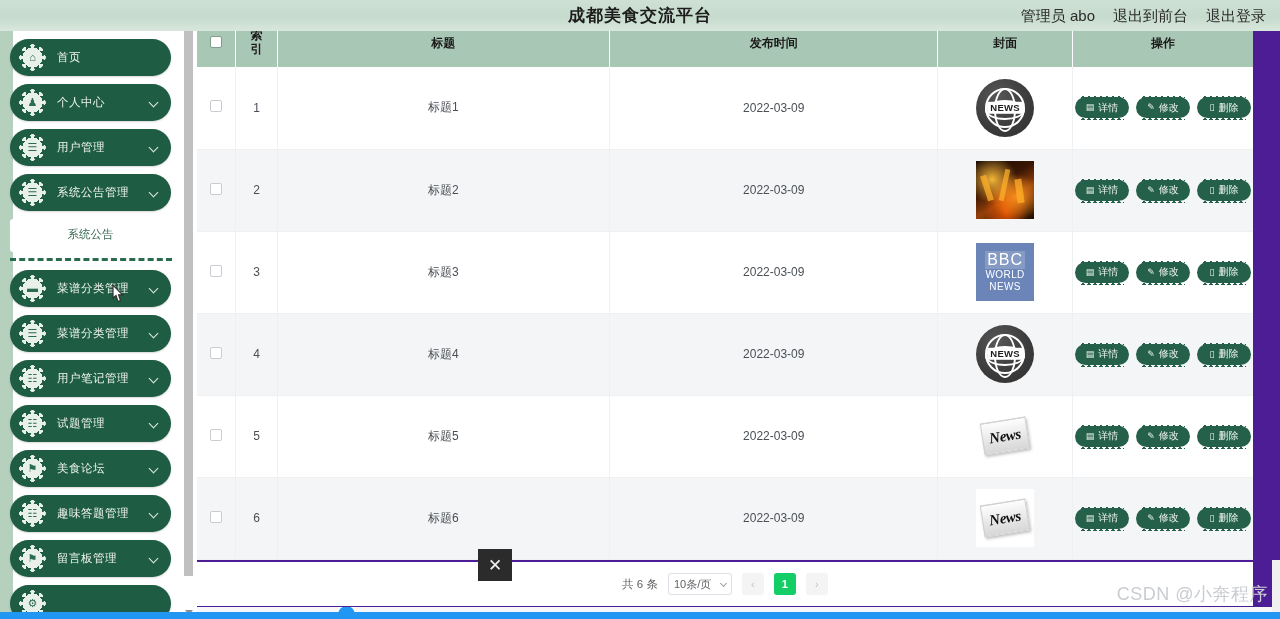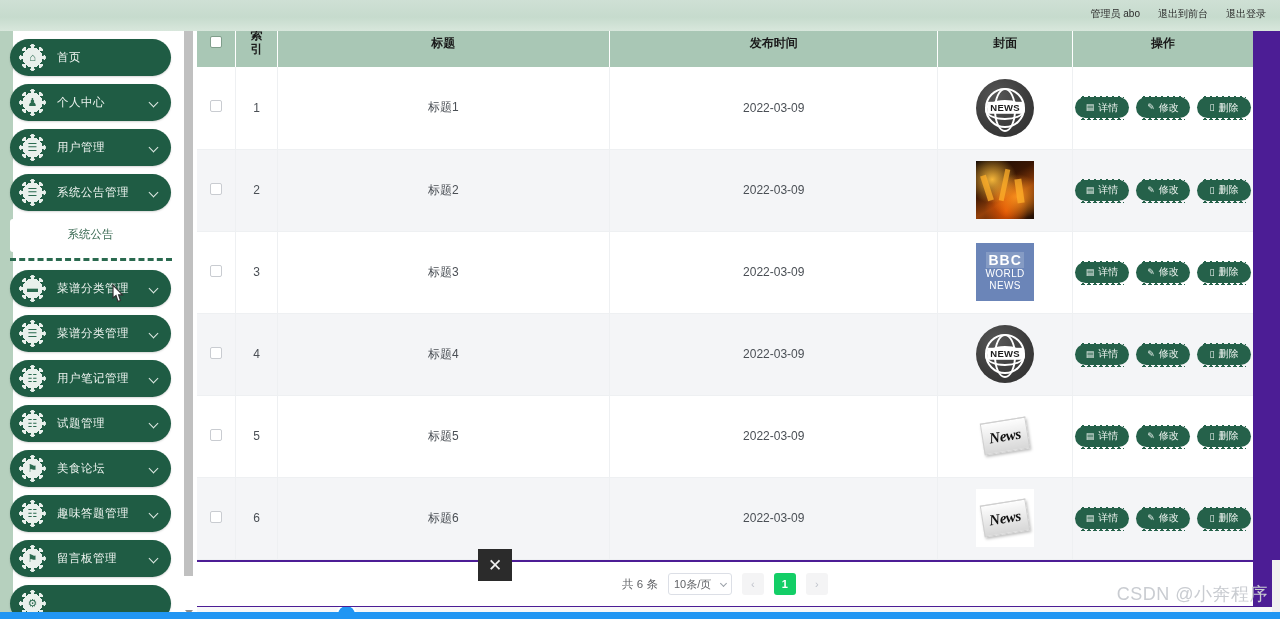--- a/index.html
+++ b/index.html
@@ -49,21 +49,21 @@
   #topbar .title {
     position: absolute; left: 0; right: 0; top: 4px;
     text-align: center; font-size: 17px; font-weight: bold; color: #1c1c1c;
     letter-spacing: 1px;
   }
   #topbar .links {
     position: absolute; right: 14px; top: 7px;
     display: flex; gap: 18px; align-items: center;
   }
   #topbar .links span {
-    font-size: 10px; color: #2b2b2b; cursor: pointer; white-space: nowrap;
+    font-size: 15px; color: #2b2b2b; cursor: pointer; white-space: nowrap;
   }
 
   
   #sidebar-bg {
     position: absolute; left: 0; top: 31px; width: 183px; height: 588px;
     background: linear-gradient(90deg,#b9d2c1 0%, #b9d2c1 12px, #ffffff 12px, #ffffff 100%);
     z-index: 4; overflow: hidden;
   }
   #sidebar-bg .leftstrip {
     position: absolute; left: 0; top: 0; width: 13px; height: 100%;
@@ -215,21 +215,21 @@
     position: absolute; background: rgba(255,175,40,.75); filter: blur(.6px);
   }
   .cover.fire .s1 { left: 8px; top: 14px; width: 6px; height: 26px; transform: rotate(-18deg); }
   .cover.fire .s2 { left: 26px; top: 8px; width: 5px; height: 32px; transform: rotate(12deg); }
   .cover.fire .s3 { left: 40px; top: 18px; width: 7px; height: 24px; transform: rotate(-8deg); }
   .cover.bbc {
     background: #6b85b8; display: flex; flex-direction: column;
     align-items: center; justify-content: center; color: #ffffff;
   }
   .cover.bbc .b1 {
-    font-size: 14px; font-weight: bold; letter-spacing: 1px;
+    font-size: 16px; font-weight: normal; letter-spacing: 1px;
     background: rgba(255,255,255,.18); padding: 0 2px;
   }
   .cover.bbc .b2 { font-size: 10px; line-height: 1.25; letter-spacing: .4px; }
   .cover.paper {
     background: #ffffff; display: flex; align-items: center; justify-content: center;
   }
   .cover.paper .pg {
     width: 46px; height: 32px; background: linear-gradient(180deg,#fdfdfd 0%, #d7d7d7 100%);
     transform: rotate(-9deg); box-shadow: 1px 2px 3px rgba(0,0,0,.25);
     display: flex; align-items: center; justify-content: center;
@@ -304,20 +304,21 @@
 
 <div id="map-bg">
   <div class="road r1"></div>
   <div class="road r2"></div>
   <div class="road r3"></div>
   <div class="blob"></div>
 </div>
 <div id="map-dot"></div>
 
 <div id="topbar">
+  <div class="title">成都美食交流平台</div>
   <div class="links">
     <span>管理员 abo</span>
     <span>退出到前台</span>
     <span>退出登录</span>
   </div>
 </div>
 
 <div id="sidebar-bg">
   <div class="leftstrip"></div>
   <div id="menu">

